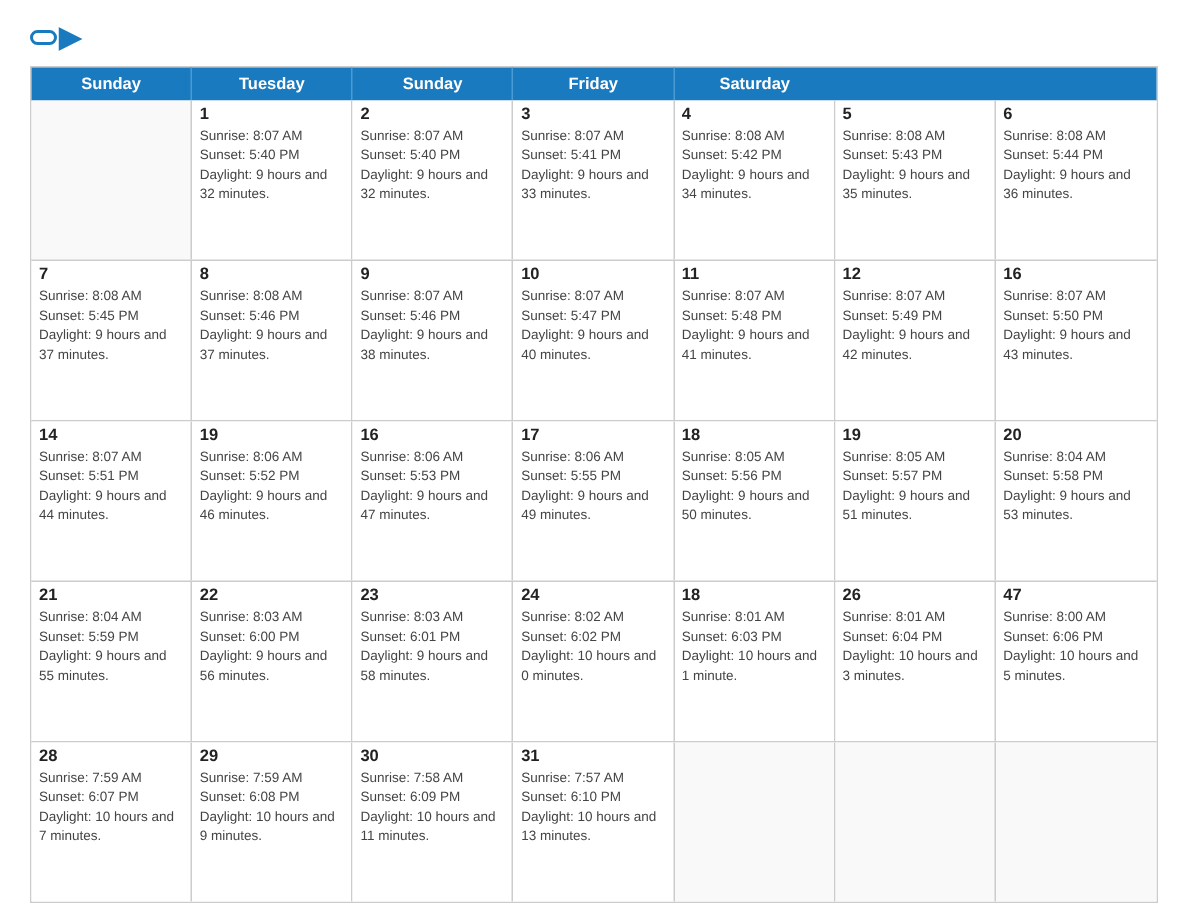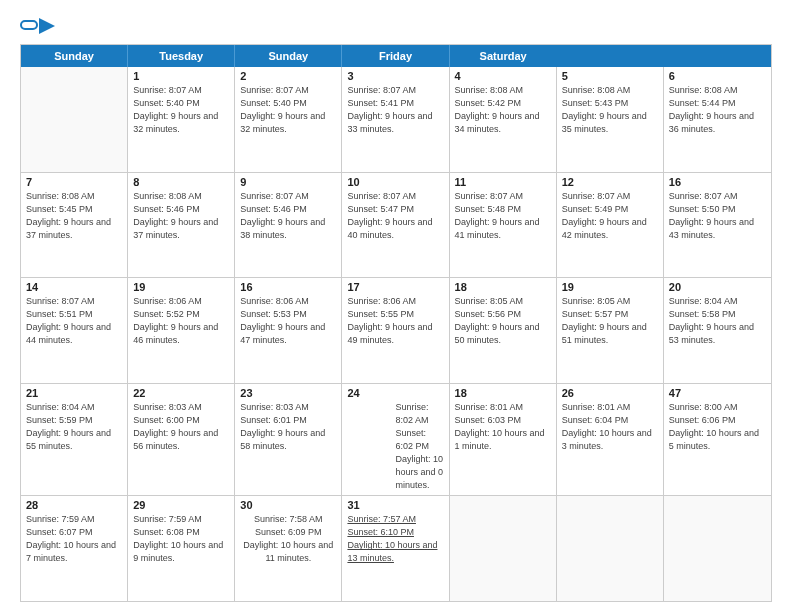--- a/index.html
+++ b/index.html
@@ -285,21 +285,21 @@
 Daylight: 9 hours and 56 minutes.</div>
           </div>
           <div class="cal-cell">
             <span class="day-num">23</span>
             <div class="day-info" style="white-space: pre-line;">Sunrise: 8:03 AM
 Sunset: 6:01 PM
 Daylight: 9 hours and 58 minutes.</div>
           </div>
           <div class="cal-cell">
             <span class="day-num">24</span>
-            <div class="day-info" style="white-space: pre-line; margin-left: 48px;">Sunrise: 8:02 AM
+            <div class="day-info" style="white-space: pre-line;">Sunrise: 8:02 AM
 Sunset: 6:02 PM
 Daylight: 10 hours and 0 minutes.</div>
           </div>
           <div class="cal-cell">
             <span class="day-num">18</span>
             <div class="day-info" style="white-space: pre-line;">Sunrise: 8:01 AM
 Sunset: 6:03 PM
 Daylight: 10 hours and 1 minute.</div>
           </div>
           <div class="cal-cell">
@@ -323,27 +323,27 @@
 Daylight: 10 hours and 7 minutes.</div>
           </div>
           <div class="cal-cell">
             <span class="day-num">29</span>
             <div class="day-info" style="white-space: pre-line;">Sunrise: 7:59 AM
 Sunset: 6:08 PM
 Daylight: 10 hours and 9 minutes.</div>
           </div>
           <div class="cal-cell">
             <span class="day-num">30</span>
-            <div class="day-info" style="white-space: pre-line; text-align: center;">Sunrise: 7:58 AM
+            <div class="day-info" style="white-space: pre-line;">Sunrise: 7:58 AM
 Sunset: 6:09 PM
 Daylight: 10 hours and 11 minutes.</div>
           </div>
           <div class="cal-cell">
             <span class="day-num">31</span>
-            <div class="day-info" style="white-space: pre-line; text-decoration: underline;">Sunrise: 7:57 AM
+            <div class="day-info" style="white-space: pre-line;">Sunrise: 7:57 AM
 Sunset: 6:10 PM
 Daylight: 10 hours and 13 minutes.</div>
           </div>
           <div class="cal-cell empty"></div>
           <div class="cal-cell empty"></div>
           <div class="cal-cell empty"></div>
         </div>
       </div>
   </div>
 </div>

